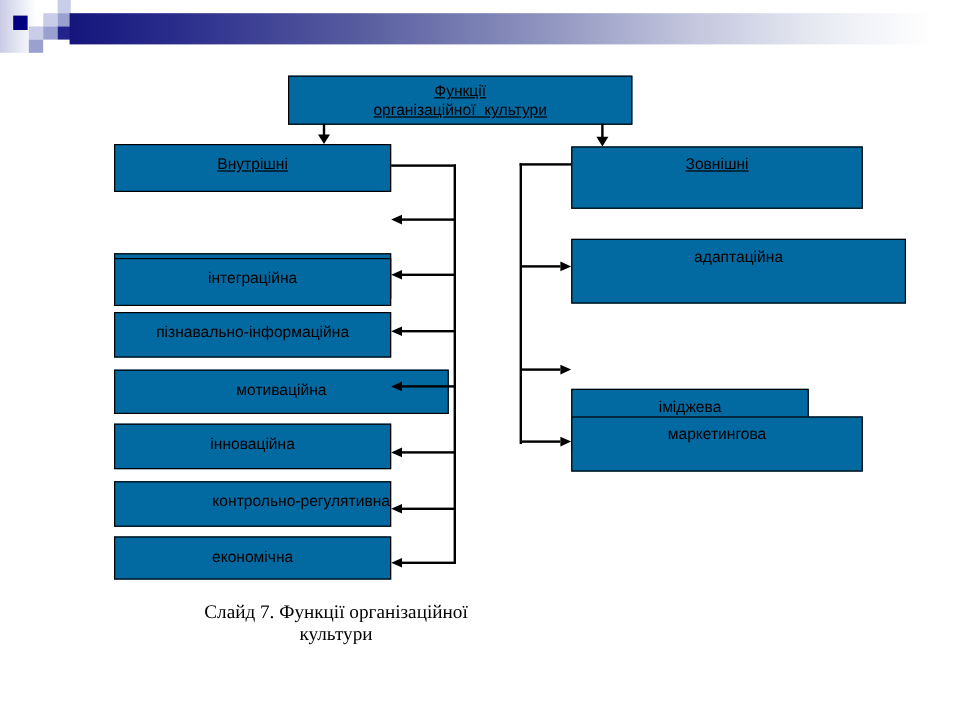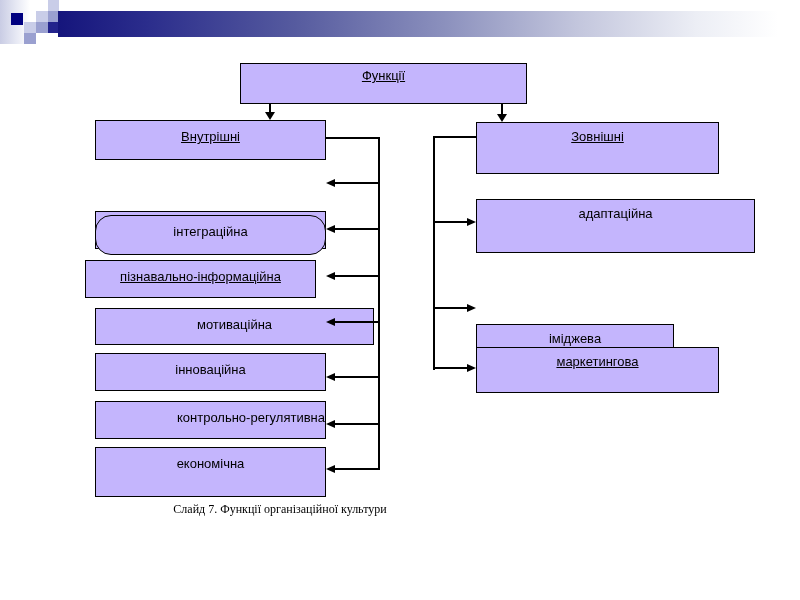--- a/index.html
+++ b/index.html
@@ -8,84 +8,85 @@
     font-family:"Liberation Sans",sans-serif;overflow:hidden;
   }
   .abs{position:absolute;}
   
   .decor-strip{left:0;top:0;width:30px;height:44px;
     background:linear-gradient(90deg,#c9cce4 0%,#e7e9f4 55%,#ffffff 100%);}
   .decor-bar{left:58px;top:11px;width:742px;height:26px;
     background:linear-gradient(90deg,#15157c 0%,#2b2d8c 12%,#565b9f 32%,#8b90bd 52%,#c3c6dd 70%,#eceef5 86%,#ffffff 97%);}
   .sq{position:absolute;}
   
-  .box{position:absolute;background:#c4b5fd;border:1.5px solid #000;
+  .box{position:absolute;background:#0369a1;border:1.5px solid #000;
     box-sizing:border-box;text-align:center;font-size:13px;color:#000;line-height:16px;}
   .box span{white-space:pre;}
   .pt8{padding-top:8px;}
   .pt6{padding-top:6px;}
   .root{padding-top:4px;}
   .u{text-decoration:underline;}
   
   .hline,.vline{position:absolute;background:#000;}
   .arrow-down{position:absolute;width:0;height:0;
     border-left:5px solid transparent;border-right:5px solid transparent;border-top:8px solid #000;}
   .arrow-left{position:absolute;width:0;height:0;
     border-top:4px solid transparent;border-bottom:4px solid transparent;border-right:9px solid #000;}
   .arrow-right{position:absolute;width:0;height:0;
     border-top:4px solid transparent;border-bottom:4px solid transparent;border-left:9px solid #000;}
   
   .caption{position:absolute;left:140px;top:502px;width:280px;text-align:center;
-    font-family:"Liberation Serif",serif;font-size:12px;color:#000;}
+    font-family:"Liberation Serif",serif;font-size:16px;color:#000;}
 </style>
 </head>
 <body>
 
 <div class="abs decor-strip"></div>
 <div class="sq" style="left:11px;top:13px;width:12px;height:12px;background:#000080;"></div>
 <div class="sq" style="left:48px;top:0;width:11px;height:11px;background:#c9cde8;"></div>
 <div class="sq" style="left:36px;top:11px;width:12px;height:11px;background:#c9cde8;"></div>
 <div class="sq" style="left:48px;top:11px;width:11px;height:11px;background:#9aa0d0;"></div>
 <div class="sq" style="left:24px;top:22px;width:12px;height:11px;background:#c9cde8;"></div>
 <div class="sq" style="left:36px;top:22px;width:12px;height:11px;background:#9aa0d0;"></div>
 <div class="sq" style="left:48px;top:22px;width:11px;height:11px;background:#23238c;"></div>
 <div class="sq" style="left:24px;top:33px;width:12px;height:11px;background:#9aa0d0;"></div>
 <div class="abs decor-bar"></div>
 
 <div class="box root" style="left:240px;top:63px;width:287px;height:41px;">
   <span class="u">Функції</span><br>
+  <span class="u">організаційної  культури</span>
 </div>
 
 <div class="vline" style="left:269px;top:103px;width:2px;height:10px;"></div>
 <div class="arrow-down" style="left:265px;top:112px;"></div>
 <div class="vline" style="left:501px;top:103px;width:2px;height:12px;"></div>
 <div class="arrow-down" style="left:497px;top:114px;"></div>
 
 <div class="box pt8" style="left:95px;top:120px;width:231px;height:40px;">
   <span class="u">Внутрішні</span>
 </div>
 <div class="box pt8" style="left:95px;top:168px;width:231px;height:38px;margin-top:43px;">
   <span>ціннісна</span>
 </div>
-<div class="box pt8" style="left:95px;top:215px;width:231px;height:40px;border-radius:16px;">
+<div class="box pt8" style="left:95px;top:215px;width:231px;height:40px;">
   <span>інтеграційна</span>
 </div>
-<div class="box pt8" style="left:85px;top:260px;width:231px;height:38px;text-decoration:underline;">
+<div class="box pt8" style="left:95px;top:260px;width:231px;height:38px;">
   <span>пізнавально-інформаційна</span>
 </div>
 <div class="box pt8" style="left:95px;top:308px;width:279px;height:37px;">
   <span>мотиваційна</span>
 </div>
 <div class="box pt8" style="left:95px;top:353px;width:231px;height:38px;">
   <span>інноваційна</span>
 </div>
 <div class="box pt8" style="left:95px;top:401px;width:231px;height:38px;text-align:right;">
   <span>контрольно-регулятивна</span>
 </div>
-<div class="box pt8" style="left:95px;top:447px;width:231px;height:50px;">
+<div class="box pt8" style="left:95px;top:447px;width:231px;height:36px;">
   <span>економічна</span>
 </div>
 
 <div class="hline" style="left:326px;top:137px;width:54px;height:2px;"></div>
 <div class="vline" style="left:378px;top:137px;width:2px;height:333px;"></div>
 
 <div class="hline" style="left:335px;top:182px;width:45px;height:2px;"></div>
 <div class="arrow-left" style="left:326px;top:179px;"></div>
 <div class="hline" style="left:335px;top:228px;width:45px;height:2px;"></div>
 <div class="arrow-left" style="left:326px;top:225px;"></div>
@@ -102,21 +103,21 @@
 
 <div class="box pt6" style="left:476px;top:122px;width:243px;height:52px;">
   <span class="u">Зовнішні</span>
 </div>
 <div class="box pt6" style="left:476px;top:199px;width:279px;height:54px;">
   <span>адаптаційна</span>
 </div>
 <div class="box pt6" style="left:476px;top:276px;width:198px;height:54px;margin-top:48px;">
   <span>іміджева</span>
 </div>
-<div class="box pt6" style="left:476px;top:347px;width:243px;height:46px;text-decoration:underline;">
+<div class="box pt6" style="left:476px;top:347px;width:243px;height:46px;">
   <span>маркетингова</span>
 </div>
 
 <div class="hline" style="left:433px;top:136px;width:43px;height:2px;"></div>
 <div class="vline" style="left:433px;top:136px;width:2px;height:234px;"></div>
 
 <div class="hline" style="left:435px;top:221px;width:32px;height:2px;"></div>
 <div class="arrow-right" style="left:467px;top:218px;"></div>
 <div class="hline" style="left:435px;top:307px;width:32px;height:2px;"></div>
 <div class="arrow-right" style="left:467px;top:304px;"></div>

